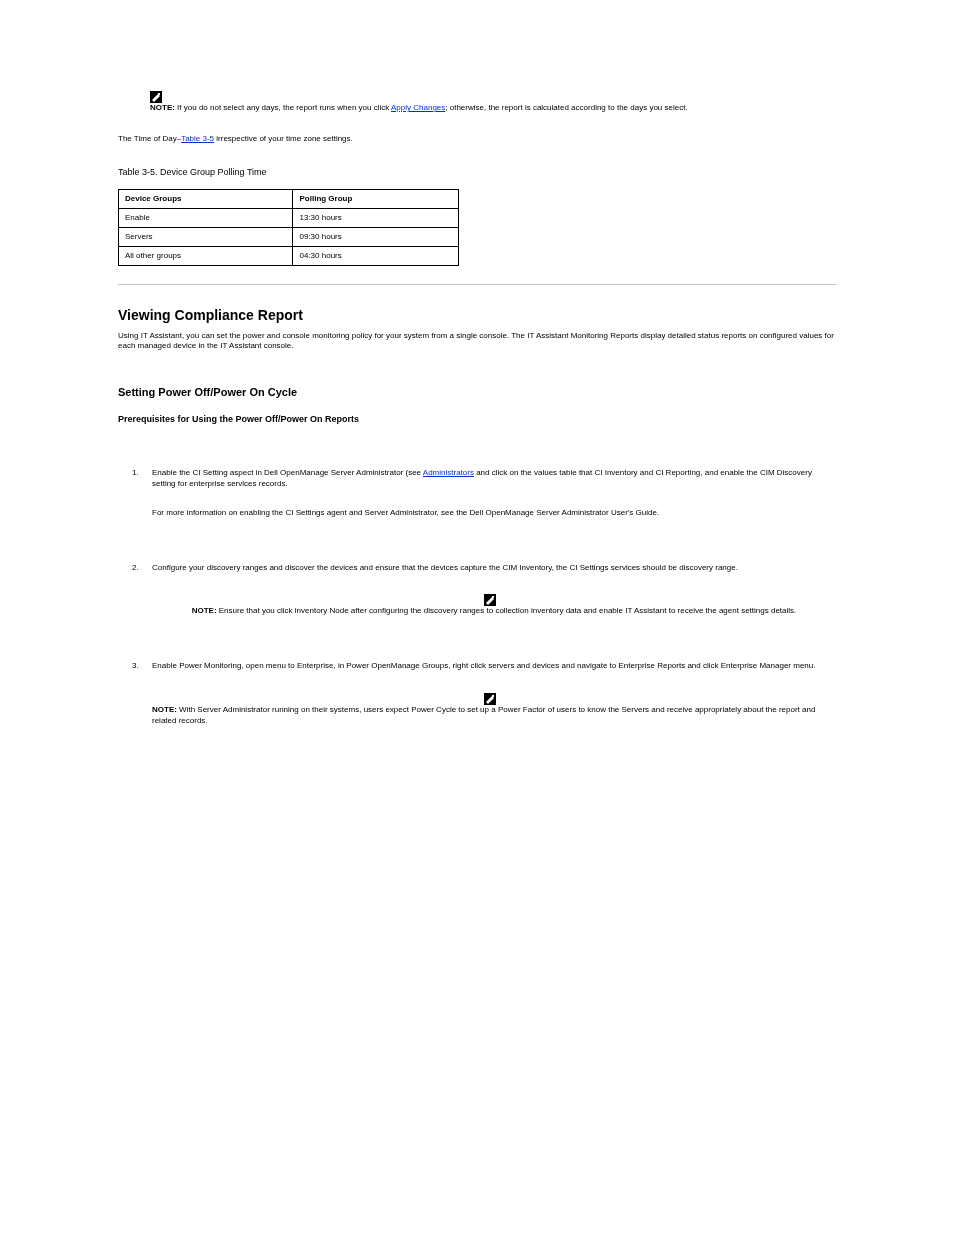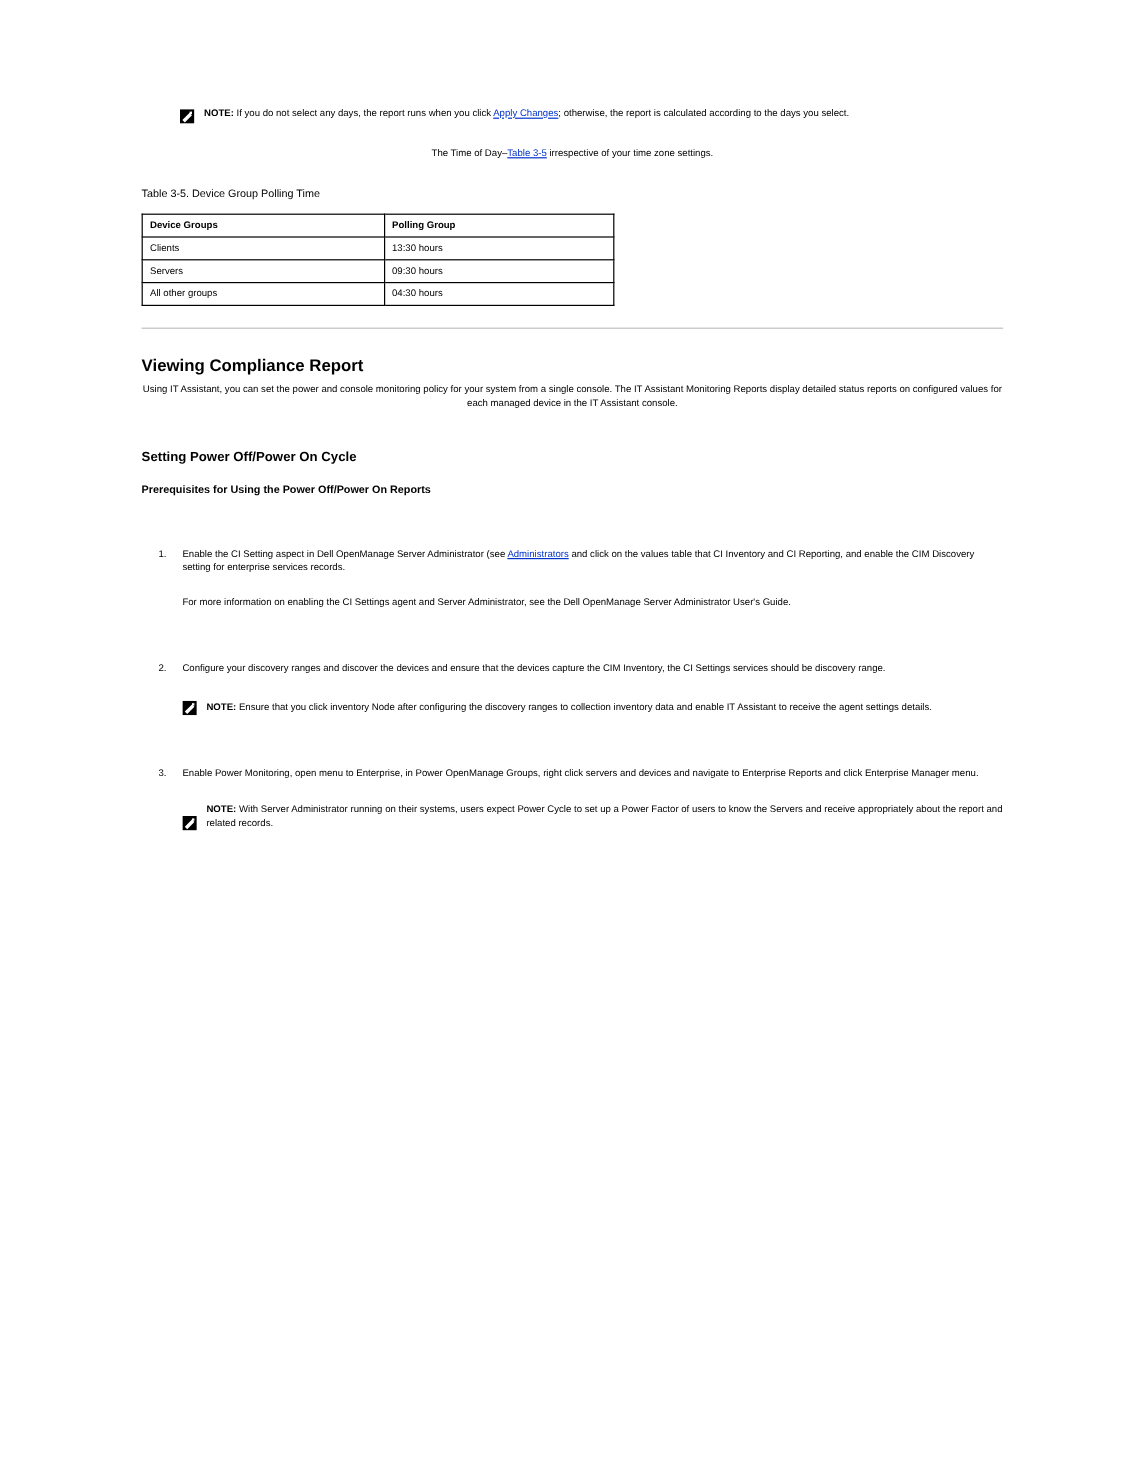--- a/index.html
+++ b/index.html
@@ -10,21 +10,21 @@
     color: #000000;
     width: 954px;
   }
   .page {
     padding: 90px 118px 60px 118px;
     box-sizing: border-box;
     width: 954px;
   }
   .note-row {
     display: flex;
-    flex-direction: row;
+    flex-direction: column;
     align-items: flex-start;
     margin-bottom: 20px;
     padding-left: 32px;
   }
   .note-icon {
     width: 12px;
     height: 12px;
     flex: 0 0 auto;
     margin-top: 1px;
     margin-right: 8px;
@@ -44,30 +44,29 @@
   }
   a.link {
     color: #0033cc;
     text-decoration: underline;
     cursor: pointer;
   }
   .para {
     font-size: 8px;
     line-height: 1.35;
     margin-bottom: 22px;
-    text-align: center;
   }
   .table-title {
     font-size: 9px;
     font-weight: normal;
     margin-bottom: 12px;
   }
   table.data {
     border-collapse: collapse;
-    width: 394px;
+    width: 341px;
     margin-bottom: 18px;
   }
   table.data th, table.data td {
     border: 1px solid #000;
     padding: 3px 6px;
     font-size: 8px;
     text-align: left;
     vertical-align: middle;
     height: 12px;
   }
@@ -118,22 +117,22 @@
   .step-body {
     display: block;
     margin-top: 44px;
   }
   .step-extra {
     display: block;
     margin-top: 18px;
   }
   .step-note {
     display: flex;
-    flex-direction: row;
-    align-items: flex-end;
+    flex-direction: column;
+    align-items: center;
     margin-top: 20px;
   }
   .step-note .note-icon {
     margin-right: 8px;
   }
   .step-note .note-body {
     flex: 1 1 auto;
   }
 </style>
 </head>
@@ -160,21 +159,21 @@
 
   <div class="table-title">Table 3-5.   Device Group Polling Time</div>
 
   <table class="data">
     <tbody>
         <tr>
       <th>Device Groups</th>
       <th>Polling Group</th>
     </tr>
     <tr>
-      <td>Clients</td>
+      <td>Enable</td>
       <td>13:30 hours</td>
     </tr>
     <tr>
       <td>Servers</td>
       <td>09:30 hours</td>
     </tr>
     <tr>
       <td>All other groups</td>
       <td>04:30 hours</td>
     </tr>

